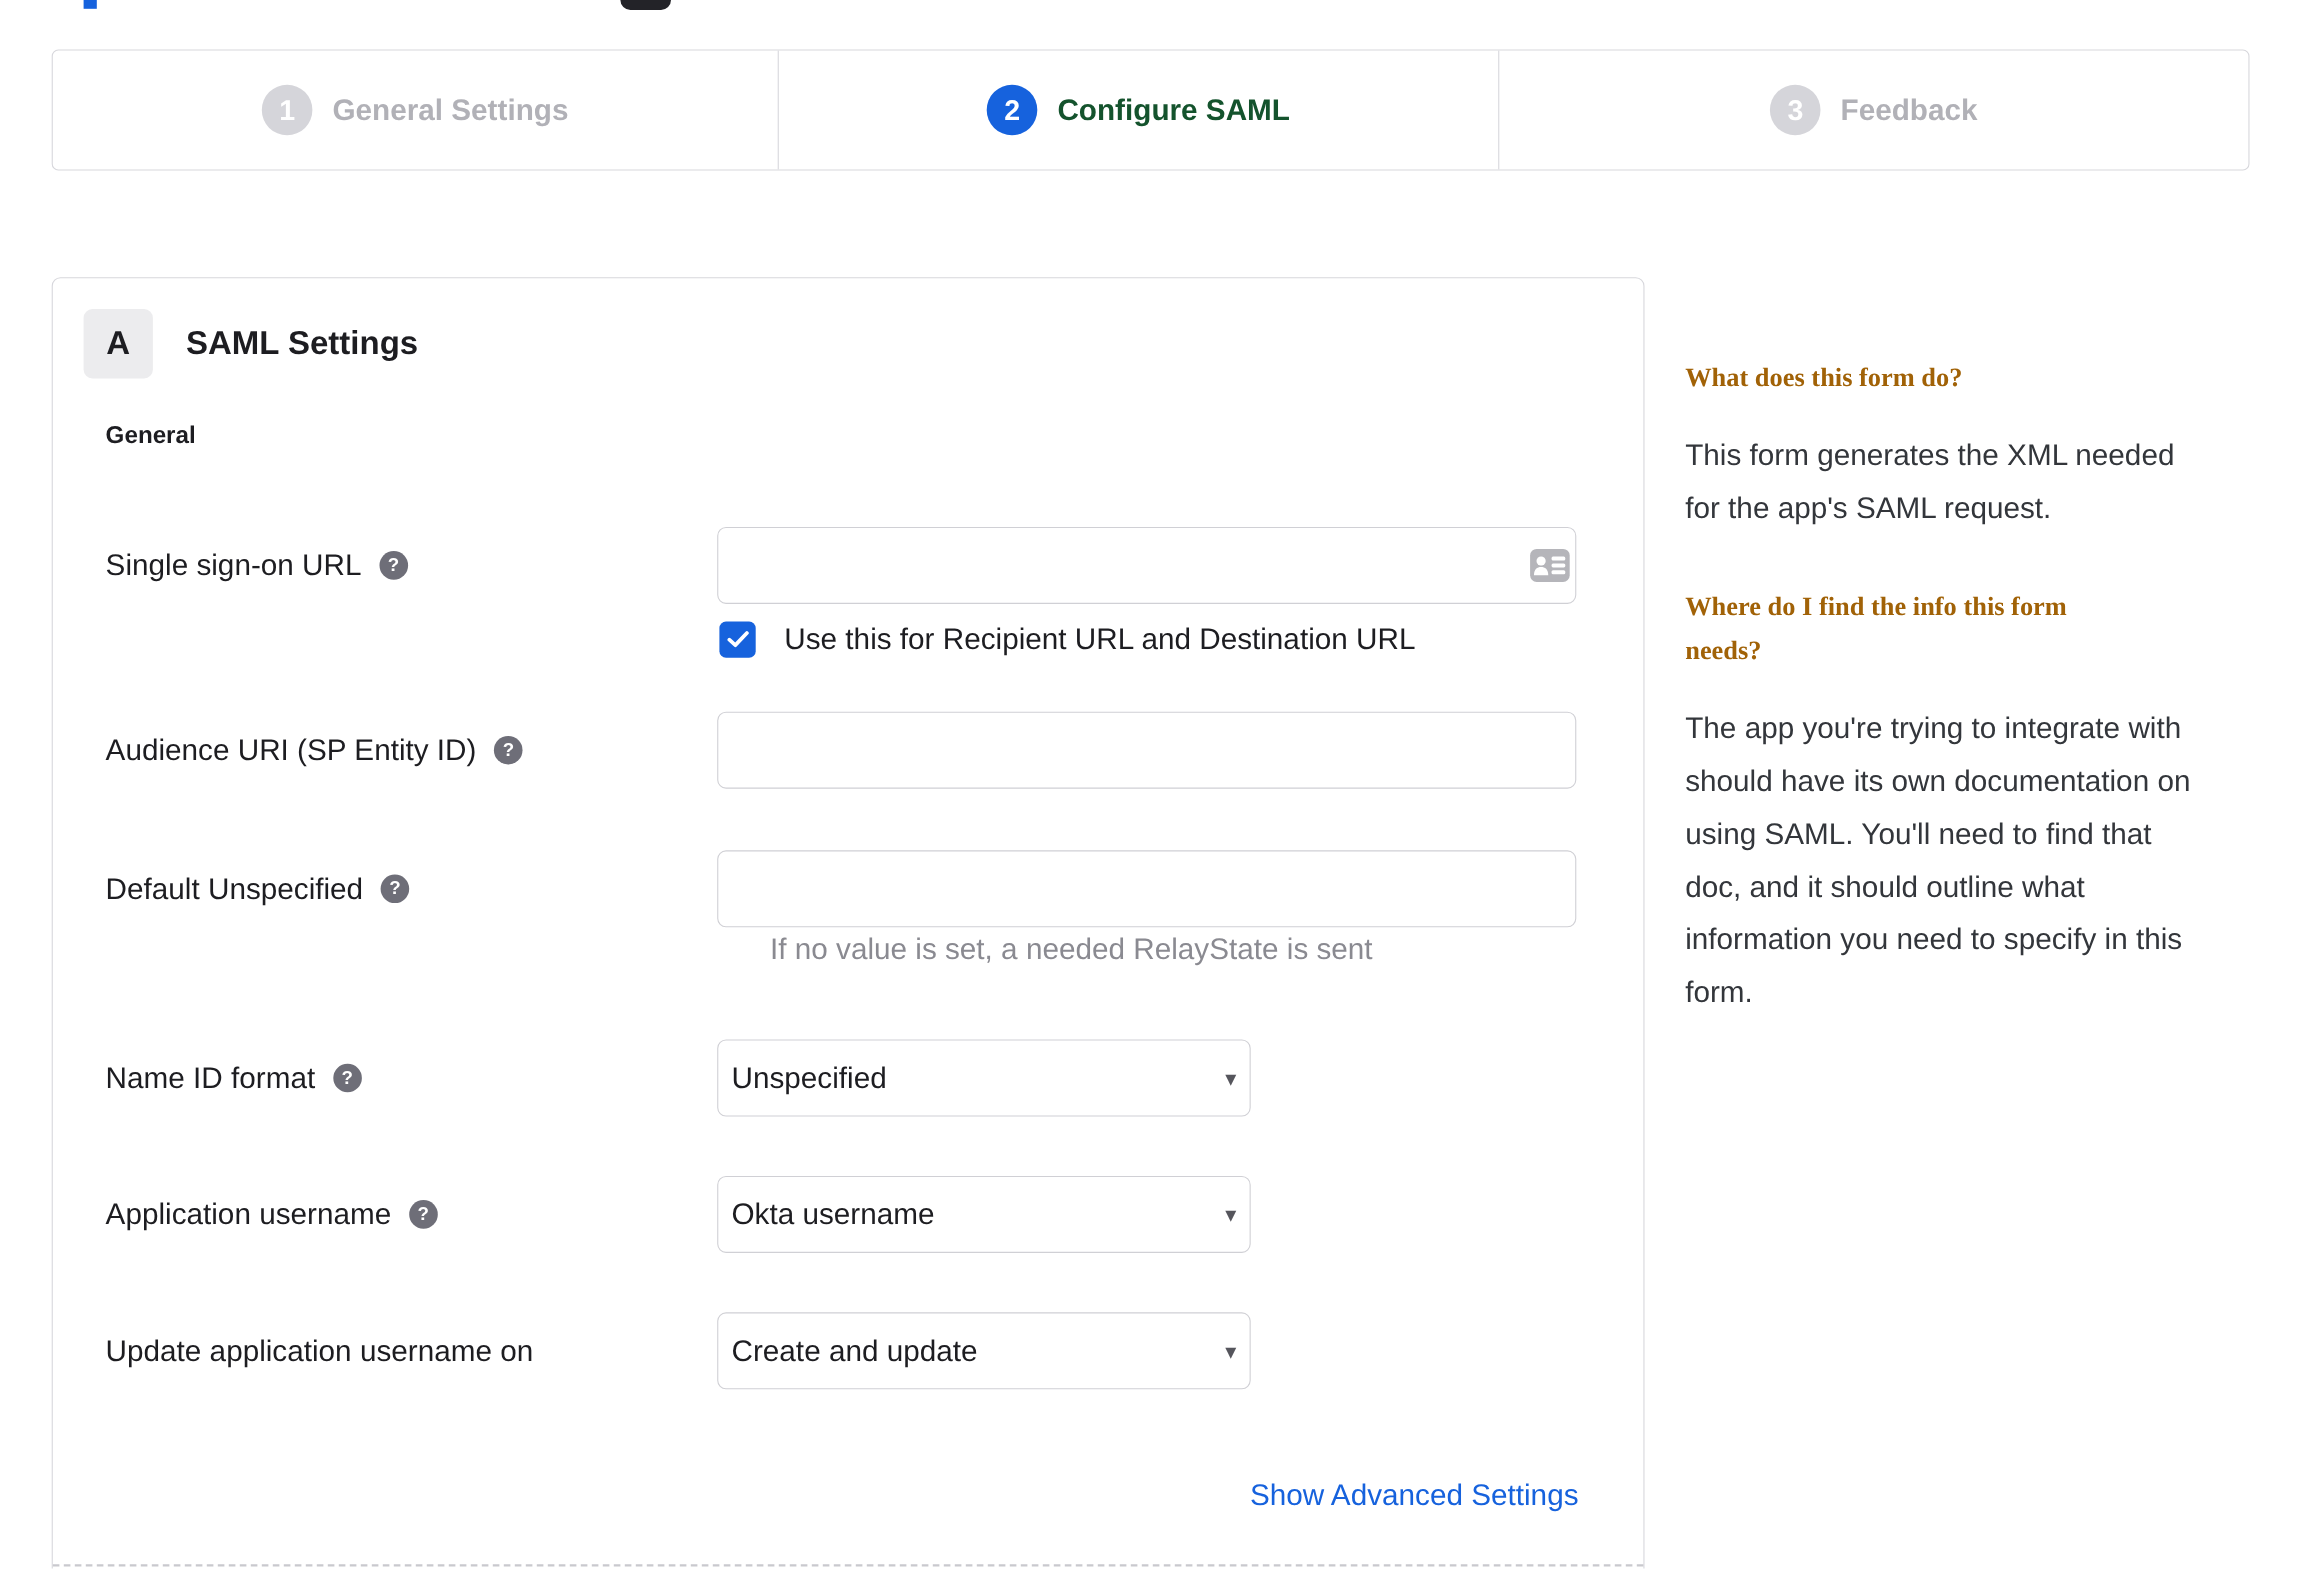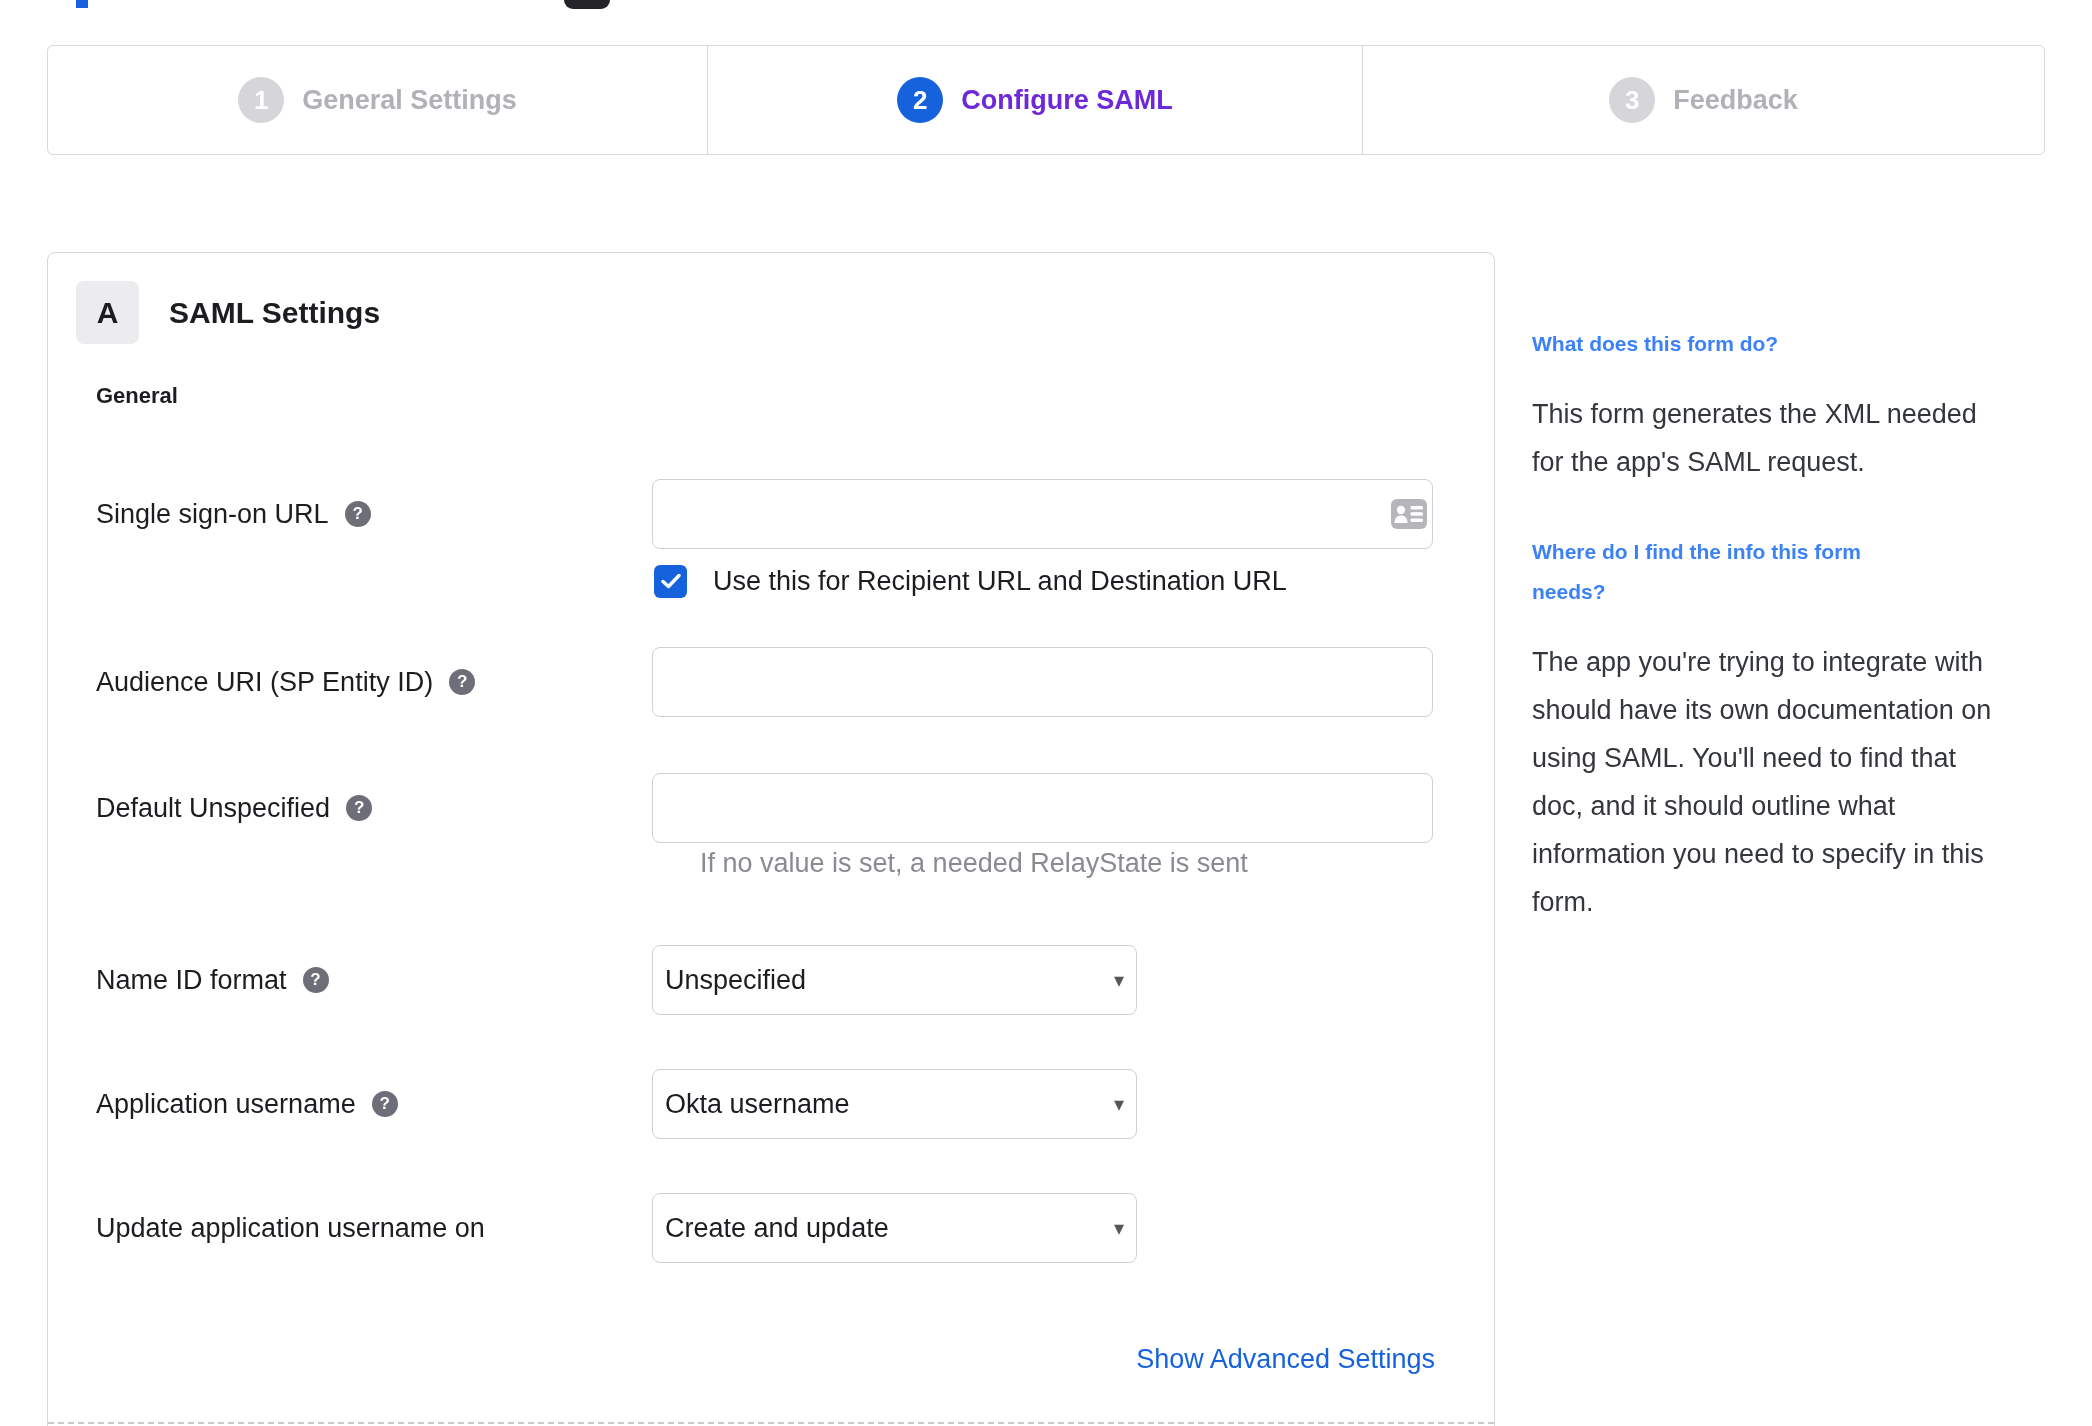--- a/index.html
+++ b/index.html
@@ -17,21 +17,21 @@
   .step-seg { display:flex; align-items:center; justify-content:center; gap:18px; height:100%; }
   .seg1 { width:660px; border-right:1px solid #d7d7dc; }
   .seg2 { width:655px; border-right:1px solid #d7d7dc; }
   .seg3 { flex:1; }
   .step-circle { width:46px; height:46px; border-radius:50%; color:#fff; font-size:26px; font-weight:bold;
                  line-height:46px; text-align:center; flex:0 0 auto; }
   .step-circle.inactive { background:#d5d5da; }
   .step-circle.active   { background:#1662dd; }
   .step-label { font-size:27px; font-weight:bold; }
   .step-label.inactive { color:#b1b1b7; }
-  .step-label.active   { color:#6d28d9; }
+  .step-label.active   { color:#14532d; }
 
   
   .panel { position:absolute; left:47px; top:252px; width:1448px; height:1210px;
            border:1px solid #d7d7dc; border-radius:8px; background:#fff; }
   .panel-header { position:absolute; left:28px; top:28px; display:flex; align-items:center; gap:30px; }
   .badge { width:63px; height:63px; background:#ececee; border-radius:8px; font-size:30px; font-weight:bold;
            display:flex; align-items:center; justify-content:center; color:#1d1d21; }
   .panel-title { font-size:30px; font-weight:bold; }
   .section-heading { position:absolute; left:48px; top:130px; font-size:22px; font-weight:bold; }
 
@@ -57,21 +57,21 @@
             display:flex; align-items:center; padding:0 12px; cursor:pointer; }
   .select-value { font-size:27px; color:#1d1d21; }
   .select-arrow { margin-left:auto; font-size:20px; color:#55555c; }
 
   .adv-link { position:absolute; top:1091px; right:59px; font-size:27px; color:#1662dd;
               text-decoration:none; cursor:pointer; }
   .dashed-divider { position:absolute; top:1169px; left:0; width:100%; border-top:2px dashed #c9c9ce; }
 
   
   .sidebar { position:absolute; left:1532px; top:324px; width:560px; }
-  .help-q { font-size:21px; font-weight:bold; color:#3b82f6; line-height:40px; white-space:pre-line; }
+  .help-q { font-size:24px; font-weight:bold; color:#a16207; line-height:40px; white-space:pre-line;font-family:Liberation Serif, serif; }
   .help-a { font-size:27px; color:#33363b; line-height:48px; white-space:pre-line; }
   .mt-a1 { margin-top:26px; } .mt-q2 { margin-top:46px; } .mt-a2 { margin-top:26px; }
 </style>
 </head>
 <body>
 
 <div class="artifact-blue"></div>
 <div class="artifact-dark"></div>
 
 <div class="stepper">

